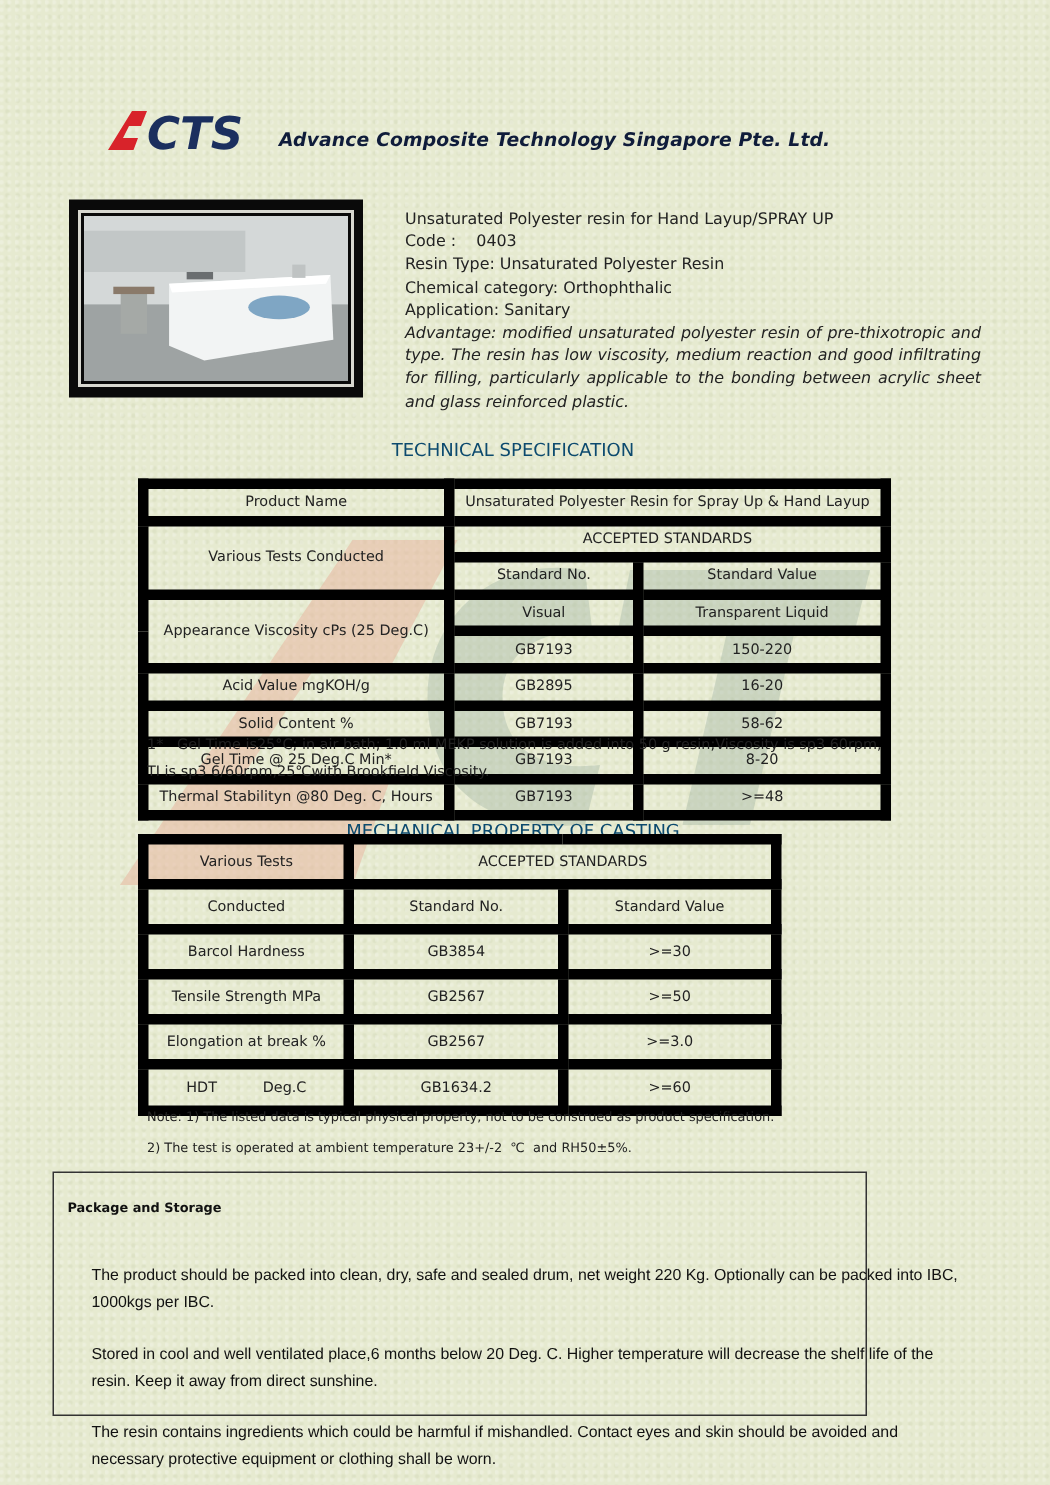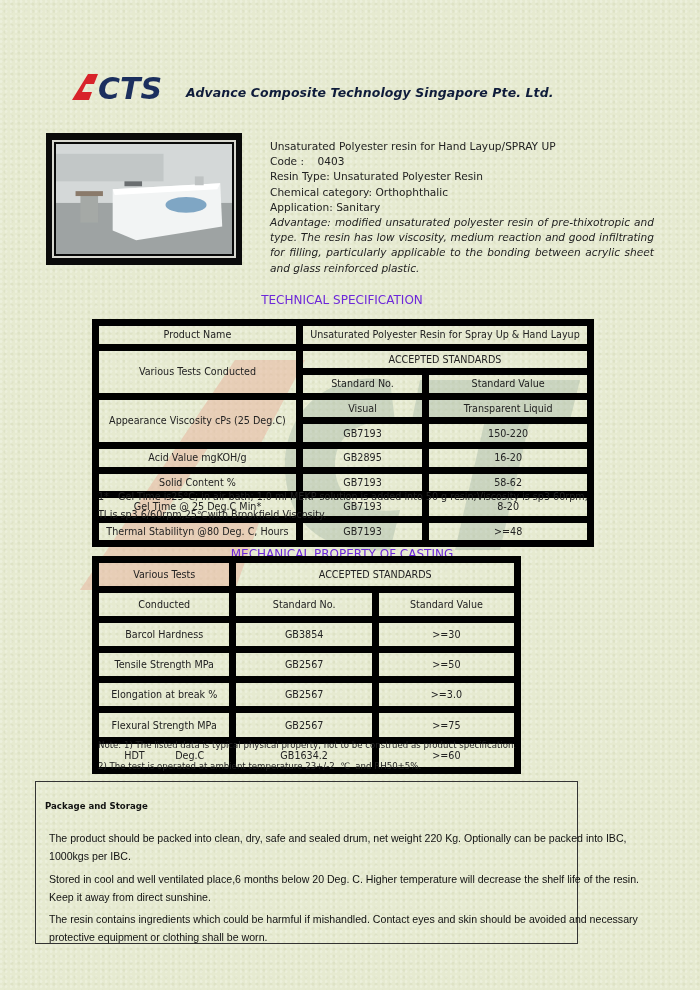--- a/index.html
+++ b/index.html
@@ -15,31 +15,31 @@
   }
   .watermark { position: absolute; left: 60px; top: 340px; width: 560px; height: 260px; pointer-events: none; }
   .logo-row { position: absolute; left: 72px; top: 72px; display: flex; align-items: flex-end; }
   .logo { width: 108px; height: 30px; }
   .company { font-family: "DejaVu Sans", sans-serif; font-weight: bold; font-style: italic; font-size: 12.5px; color: #0f1c3a; margin-left: 6px; margin-bottom: 2px; letter-spacing: 0.1px; }
   .photo-frame { position: absolute; left: 46px; top: 133px; width: 196px; height: 132px; background: #0a0a0a; padding: 0; box-sizing: border-box; }
   .photo-inner { position: absolute; left: 6px; top: 7px; right: 6px; bottom: 7px; border: 2px solid #d8d8d0; }
   .photo-img { position: absolute; inset: 2px; background: linear-gradient(180deg, #d9dcdc 0%, #c8cccc 35%, #a9adad 60%, #7d8181 100%); overflow: hidden; }
   .intro { position: absolute; left: 270px; top: 139px; width: 384px; font-family: "DejaVu Sans", sans-serif; font-size: 10.6px; line-height: 15.2px; color: #222; }
   .intro .adv { text-align: justify; font-style: italic; }
-  h2.sec { position: absolute; margin: 0; font-family: "DejaVu Sans", sans-serif; font-weight: normal; font-size: 12px; color: #6d28d9; text-align: center; }
+  h2.sec { position: absolute; margin: 0; font-family: "DejaVu Sans", sans-serif; font-weight: normal; font-size: 12px; color: #0c4a6e; text-align: center; }
   table { border-collapse: collapse; position: absolute; font-family: "DejaVu Sans", sans-serif; font-size: 9.6px; color: #222; }
   td { border: 7px solid #000000; text-align: center; padding: 0; }
   .tech td { height: 17.6px; }
   .mech td { height: 23.1px; }
   .foot { position: absolute; font-family: "DejaVu Sans", sans-serif; font-size: 9.6px; color: #222; line-height: 18px; }
   .note { position: absolute; font-family: "DejaVu Sans", sans-serif; font-size: 8.6px; color: #222; }
   .pkg-box { position: absolute; left: 35px; top: 781px; width: 543px; height: 163px; border: 1px solid #333; box-sizing: border-box; }
   .pkg-title { position: absolute; left: 9px; top: 19px; font-family: "DejaVu Sans", sans-serif; font-weight: bold; font-size: 8.6px; color: #111; }
   .pkg-body { position: absolute; left: 9px; top: 43px; width: 612px; font-family: "Liberation Sans", sans-serif; font-size: 10.6px; line-height: 18.3px; color: #111; }
-  .pkg-body p { margin: 4px; }
+  .pkg-body p { margin: 16px; }
 </style>
 </head>
 <body>
 
 <svg class="watermark" viewBox="0 0 560 260">
   <polygon points="20,250 175,20 245,20 200,105 150,105 100,180 200,180 175,250" fill="#e8b7a0" opacity="0.55"></polygon>
   <path d="M330,40 C270,30 225,70 225,125 C225,185 265,215 330,210 L340,170 C295,175 275,155 275,125 C275,95 300,78 335,82 Z" fill="#a8bba8" opacity="0.45"></path>
   <polygon points="360,40 520,40 510,80 470,80 440,210 395,210 425,80 352,80" fill="#a8bba8" opacity="0.45"></polygon>
 </svg>
 
@@ -161,25 +161,20 @@
     <td>Tensile Strength MPa</td>
     <td>GB2567</td>
     <td>&gt;=50</td>
   </tr>
   <tr>
     <td>Elongation at break %</td>
     <td>GB2567</td>
     <td>&gt;=3.0</td>
   </tr>
   <tr>
-    <td>Flexural Strength MPa</td>
-    <td>GB2567</td>
-    <td>&gt;=75</td>
-  </tr>
-  <tr>
     <td style="white-space:pre">HDT          Deg.C</td>
     <td>GB1634.2</td>
     <td>&gt;=60</td>
   </tr>
 </tbody>
   </table>
 <div class="note" style="left:98px; top:740px;">Note: 1) The listed data is typical physical property, not to be construed as product specification.</div>
 <div class="note" style="left:98px; top:761px; white-space:pre;">2) The test is operated at ambient temperature 23+/-2  ℃  and RH50±5%.</div>
 
 <div class="pkg-box">

